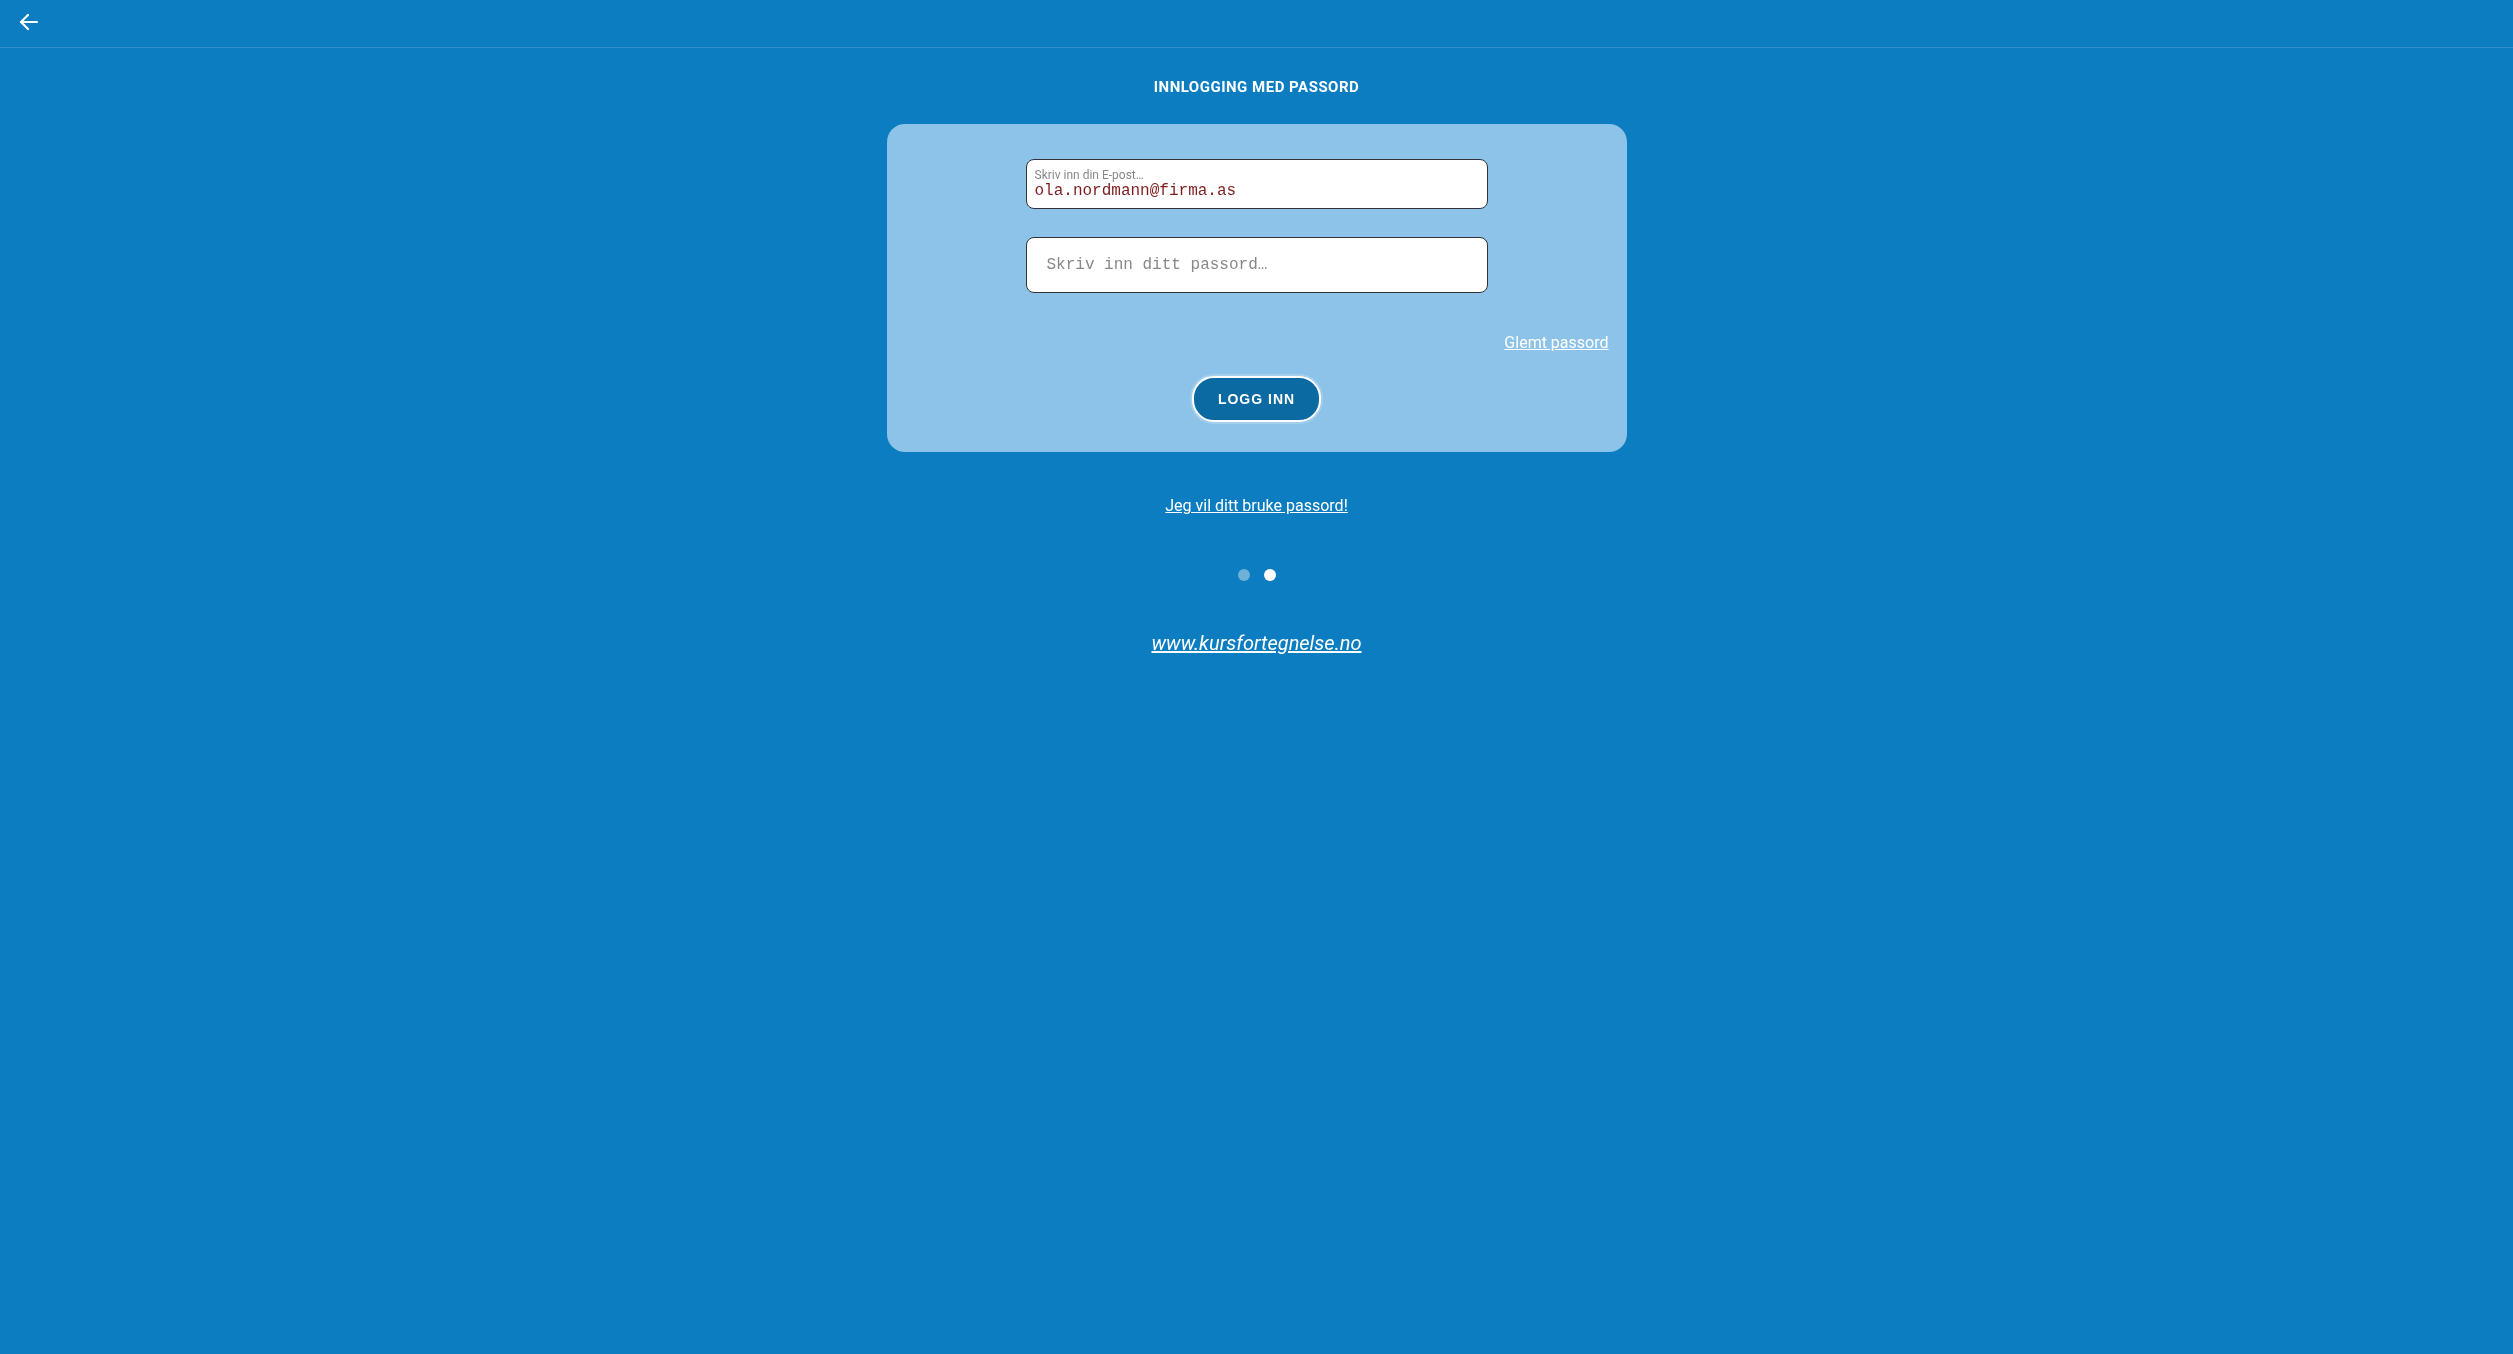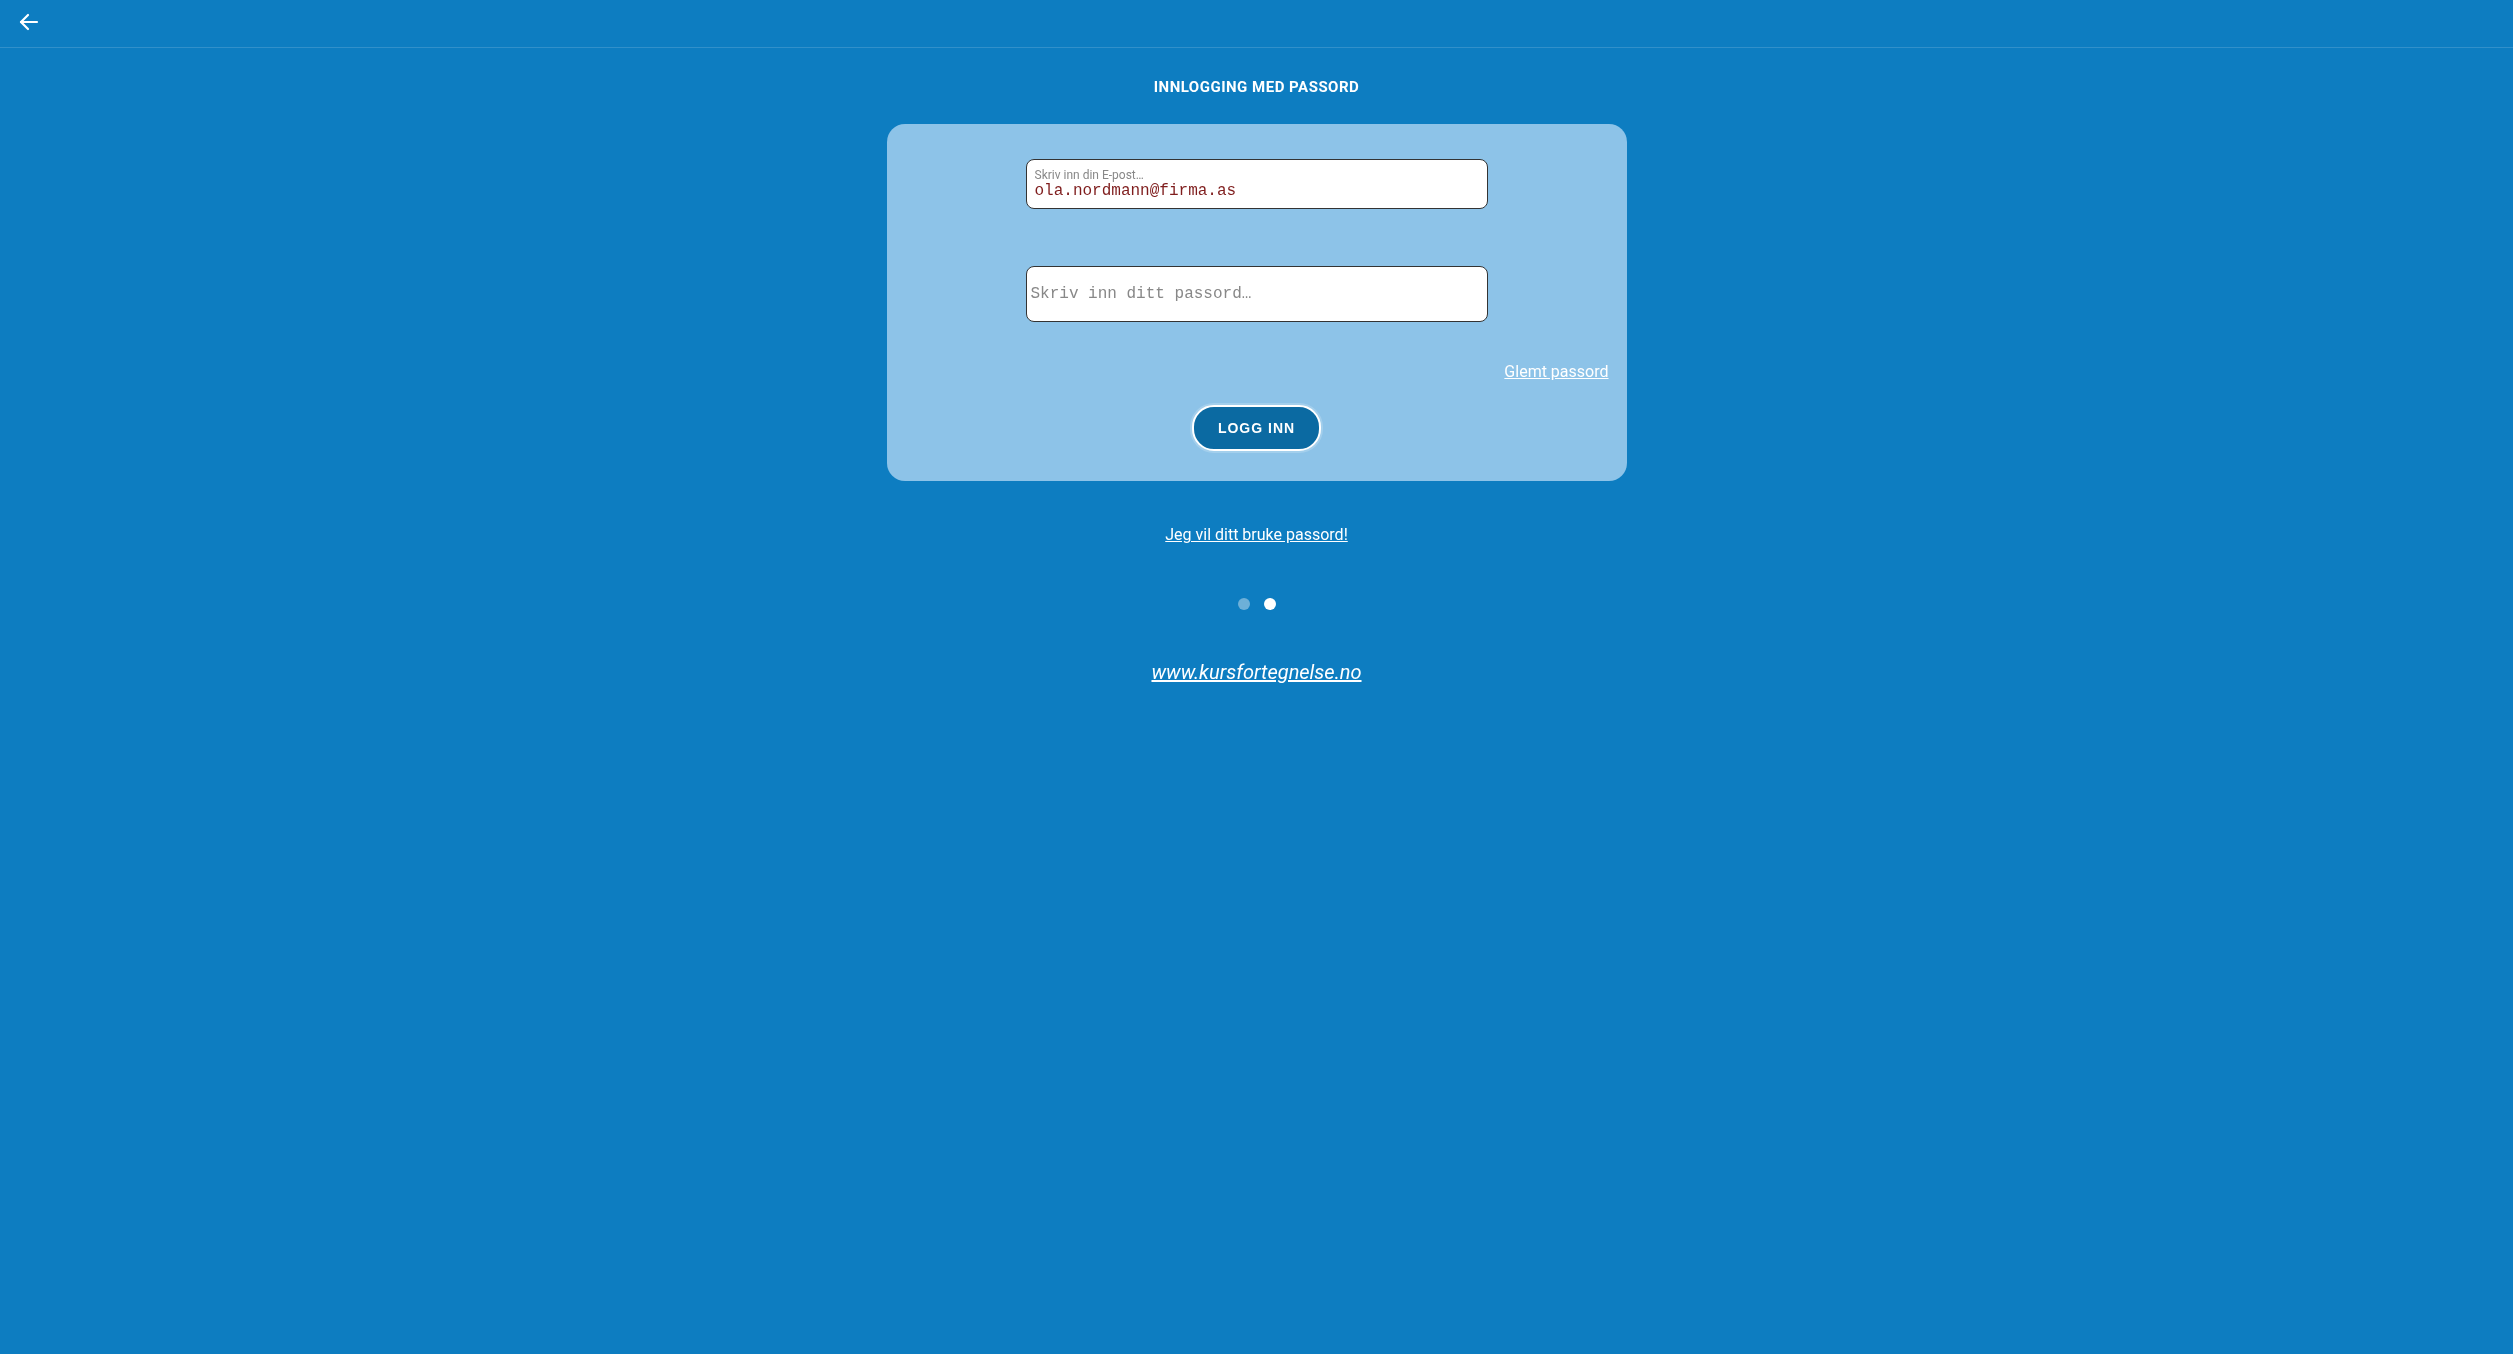--- a/index.html
+++ b/index.html
@@ -71,26 +71,26 @@
       border: 1px solid #333;
       border-radius: 8px;
       width: 462px;
       display: flex;
       flex-direction: column;
       padding: 8px 8px;
       position: relative;
     }
     
     .input-wrapper.email {
-      margin-bottom: 57px;
+      margin-bottom: 28px;
       justify-content: center;
     }
     
     .input-wrapper.password {
-      padding: 18px 4px;
+      padding: 18px 20px;
     }
     
     .float-label {
       font-size: 12px;
       color: #888;
       line-height: 1.2;
     }
     
     .text-input {
       border: none;

